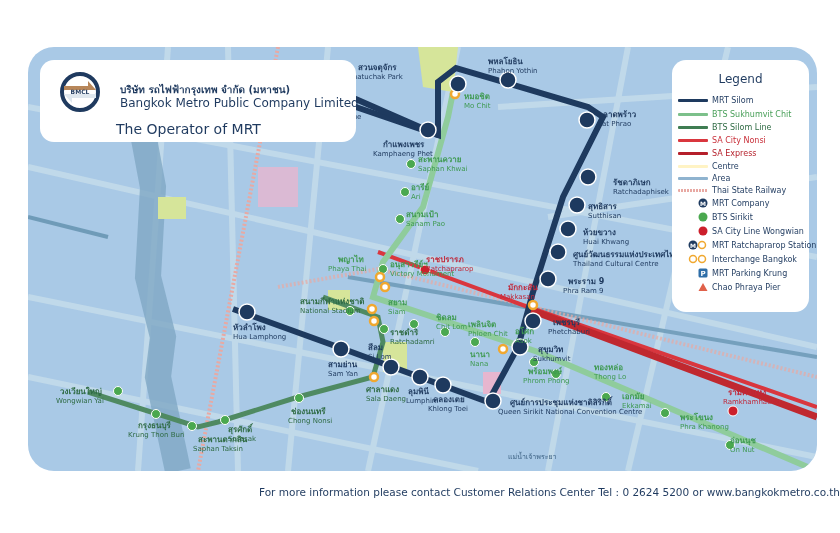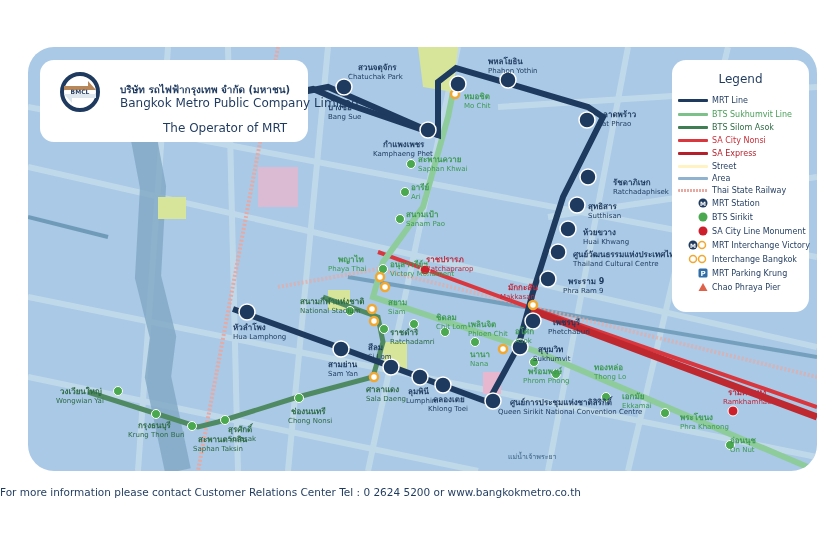--- a/index.html
+++ b/index.html
@@ -1,31 +1,31 @@
 <!DOCTYPE html>
 <html><head>
 <meta charset="utf-8">
 <style>
   html,body{margin:0;padding:0;background:#ffffff;}
   body{width:840px;height:533px;position:relative;overflow:hidden;font-family:"DejaVu Sans","Liberation Sans",sans-serif;}
   #map-frame{position:absolute;left:28px;top:47px;width:789px;height:424px;border-radius:26px;overflow:hidden;background:#a9c9e6;}
   #map-svg{position:absolute;left:0;top:0;width:789px;height:424px;}
   .lbl{font-family:"DejaVu Sans",sans-serif;font-size:7px;}
   .lbl-th{font-size:8px;font-weight:bold;}
-  #header-card{position:absolute;left:40px;top:60px;width:268px;height:82px;background:#fff;border-radius:14px;}
+  #header-card{position:absolute;left:40px;top:60px;width:316px;height:82px;background:#fff;border-radius:14px;}
   #logo{position:absolute;left:20px;top:12px;width:40px;height:40px;}
   #company-th{position:absolute;left:80px;top:22px;font-size:10px;color:#1f3a5f;font-weight:bold;white-space:nowrap;}
   #company-en{position:absolute;left:80px;top:36px;font-size:12px;color:#1f3a5f;white-space:nowrap;}
-  #operator{position:absolute;left:76px;top:61px;font-size:12px;color:#1f3a5f;white-space:nowrap;margin-left:47px;}
+  #operator{position:absolute;left:76px;top:61px;font-size:14px;color:#1f3a5f;white-space:nowrap;}
   #legend{position:absolute;left:672px;top:60px;width:137px;height:252px;background:#fff;border-radius:14px;}
   #legend-title{position:absolute;left:0;width:137px;top:12px;text-align:center;font-size:12px;color:#1f3a5f;}
   .lg-row{position:absolute;left:6px;height:12px;display:flex;align-items:center;font-size:8px;white-space:nowrap;}
   .lg-line{width:30px;height:3px;margin-right:4px;border-radius:1px;}
   .lg-icon{width:30px;display:flex;justify-content:flex-end;margin-right:4px;}
-  #footer{position:absolute;left:0;width:840px;top:486px;text-align:left;font-size:10.5px;color:#1f3a5f;white-space:nowrap;}
+  #footer{position:absolute;left:0;width:840px;top:486px;text-align:right;font-size:10.5px;color:#1f3a5f;white-space:nowrap;}
 </style>
 </head>
 <body>
 
 <div id="map-frame">
   <svg id="map-svg" viewBox="0 0 789 424">
 
     <g stroke="#c5dcea" stroke-width="6" fill="none" opacity="0.85">
       <line x1="0" y1="60" x2="789" y2="210"></line>
       <line x1="0" y1="120" x2="789" y2="300"></line>
@@ -236,84 +236,84 @@
   <div id="company-th">บริษัท รถไฟฟ้ากรุงเทพ จำกัด (มหาชน)</div>
   <div id="company-en">Bangkok Metro Public Company Limited</div>
   <div id="operator">The Operator of MRT</div>
 </div>
 
 <div id="legend">
   <div id="legend-title">Legend</div>
 
   <div class="lg-row" style="top:34px">
     <span class="lg-line" style="background:#1e3a5f"></span>
-    <span style="color:#1f3a5f">MRT Line</span>
+    <span style="color:#1f3a5f">MRT Silom</span>
   </div>
   <div class="lg-row" style="top:48px">
     <span class="lg-line" style="background:#7cc08a"></span>
-    <span style="color:#4aa05a">BTS Sukhumvit Line</span>
+    <span style="color:#4aa05a">BTS Sukhumvit Chit</span>
   </div>
   <div class="lg-row" style="top:61px">
     <span class="lg-line" style="background:#3f7d52"></span>
-    <span style="color:#2f6b44">BTS Silom Asok</span>
+    <span style="color:#2f6b44">BTS Silom Line</span>
   </div>
   <div class="lg-row" style="top:74px">
     <span class="lg-line" style="background:#d9363e"></span>
     <span style="color:#c9303a">SA City Nonsi</span>
   </div>
   <div class="lg-row" style="top:87px">
     <span class="lg-line" style="background:#b51f2a"></span>
     <span style="color:#b51f2a">SA Express</span>
   </div>
   <div class="lg-row" style="top:100px">
     <span class="lg-line" style="background:#fff3c4"></span>
-    <span style="color:#1f3a5f">Street</span>
+    <span style="color:#1f3a5f">Centre</span>
   </div>
   <div class="lg-row" style="top:112px">
     <span class="lg-line" style="background:#8fb3cf"></span>
     <span style="color:#1f3a5f">Area</span>
   </div>
   <div class="lg-row" style="top:124px">
     <span class="lg-line" style="background:repeating-linear-gradient(90deg,#e8a9a3 0 2px,#fff 2px 3px)"></span>
     <span style="color:#1f3a5f">Thai State Railway</span>
   </div>
   <div class="lg-row" style="top:137px">
     <span class="lg-icon">
       <svg width="10" height="10" viewBox="0 0 10 10">
           <circle cx="5" cy="5" r="4.5" fill="#1e3a5f"></circle>
           <text x="5" y="7.5" font-size="6" text-anchor="middle" fill="#fff" font-weight="bold">M</text>
         </svg>
     </span>
-    <span style="color:#1f3a5f">MRT Station</span>
+    <span style="color:#1f3a5f">MRT Company</span>
   </div>
   <div class="lg-row" style="top:151px">
     <span class="lg-icon">
       <svg width="10" height="10">
           <circle cx="5" cy="5" r="4.5" fill="#4aa84f"></circle>
         </svg>
     </span>
     <span style="color:#1f3a5f">BTS Sirikit</span>
   </div>
   <div class="lg-row" style="top:165px">
     <span class="lg-icon">
       <svg width="10" height="10">
           <circle cx="5" cy="5" r="4.5" fill="#cc1f2b"></circle>
         </svg>
     </span>
-    <span style="color:#1f3a5f">SA City Line Monument</span>
+    <span style="color:#1f3a5f">SA City Line Wongwian</span>
   </div>
   <div class="lg-row" style="top:179px">
     <span class="lg-icon">
       <svg width="20" height="10">
           <circle cx="5" cy="5" r="4.5" fill="#1e3a5f"></circle>
           <text x="5" y="7.5" font-size="6" text-anchor="middle" fill="#fff" font-weight="bold">M</text>
           <circle cx="14" cy="5" r="3.5" fill="#fff" stroke="#f0a830" stroke-width="1.5"></circle>
         </svg>
     </span>
-    <span style="color:#1f3a5f">MRT Interchange Victory</span>
+    <span style="color:#1f3a5f">MRT Ratchaprarop Station</span>
   </div>
   <div class="lg-row" style="top:193px">
     <span class="lg-icon">
       <svg width="20" height="10">
           <circle cx="5" cy="5" r="3.5" fill="#fff" stroke="#f0a830" stroke-width="1.5"></circle>
           <circle cx="14" cy="5" r="3.5" fill="#fff" stroke="#f0a830" stroke-width="1.5"></circle>
         </svg>
     </span>
     <span style="color:#1f3a5f">Interchange Bangkok</span>
   </div>

